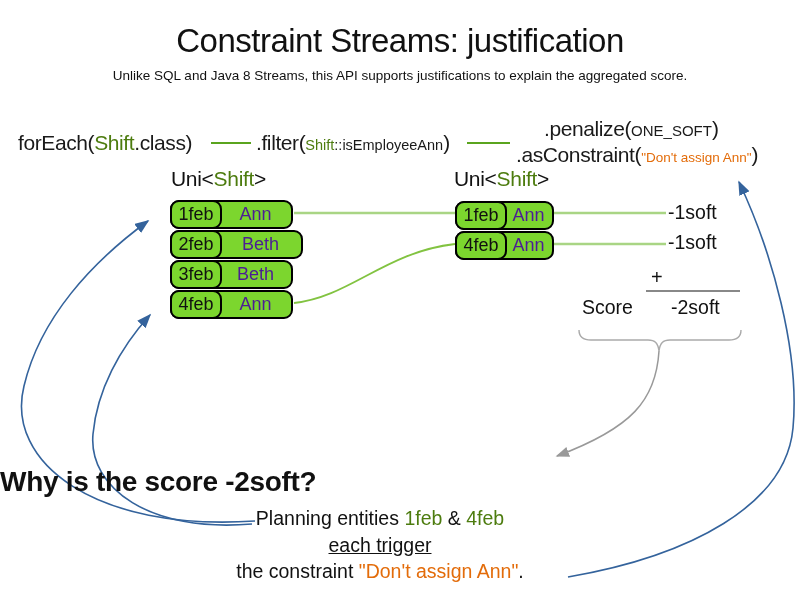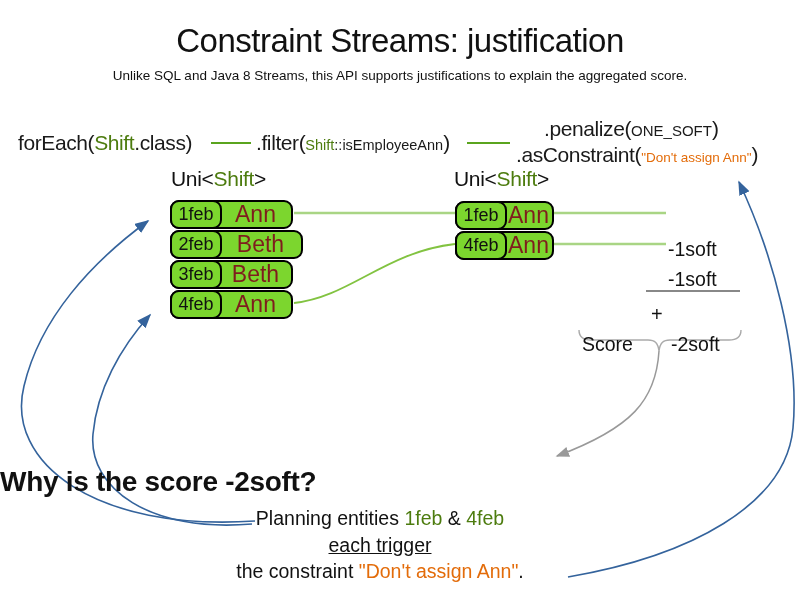--- a/index.html
+++ b/index.html
@@ -29,23 +29,23 @@
     box-sizing:border-box;
   }
   .date-cell{
     background:#7cd62e;border:2px solid #000;border-radius:9px;
     margin:-2px;width:52px;flex:0 0 auto;
     display:flex;align-items:center;justify-content:center;
     font-size:18px;color:#111;box-sizing:border-box;
   }
   .name-cell{
     flex:1;display:flex;align-items:center;justify-content:center;
-    font-size:23px;color:#7f1d1d;
+    font-size:18px;color:#4c1d95;
   }
-  .penalty{font-size:19.5px;color:#111;margin-top:37px;}
+  .penalty{font-size:19.5px;color:#111;}
   .sumline{border-top:2px solid #888;}
   .why-heading{
     width:800px;left:0;top:466px;
     font-size:28px;font-weight:bold;color:#111;letter-spacing:-0.3px;
   }
   .expl{width:760px;left:0;text-align:center;font-size:19.5px;color:#111;}
   svg.overlay{position:absolute;left:0;top:0;pointer-events:none;}
 </style>
 </head>
 <body>

